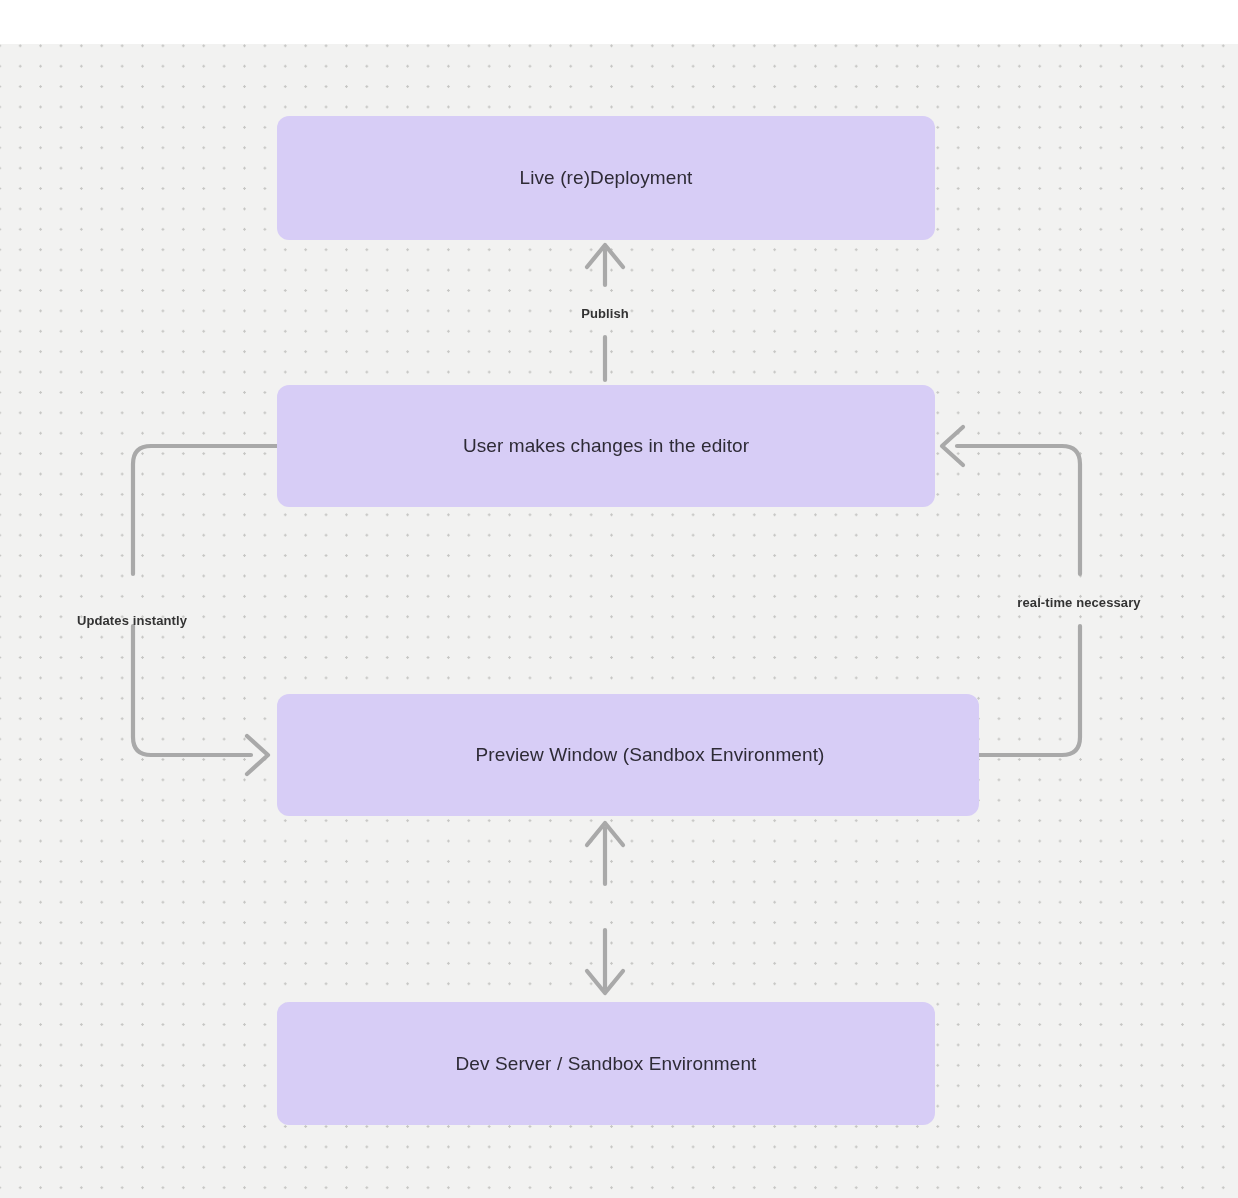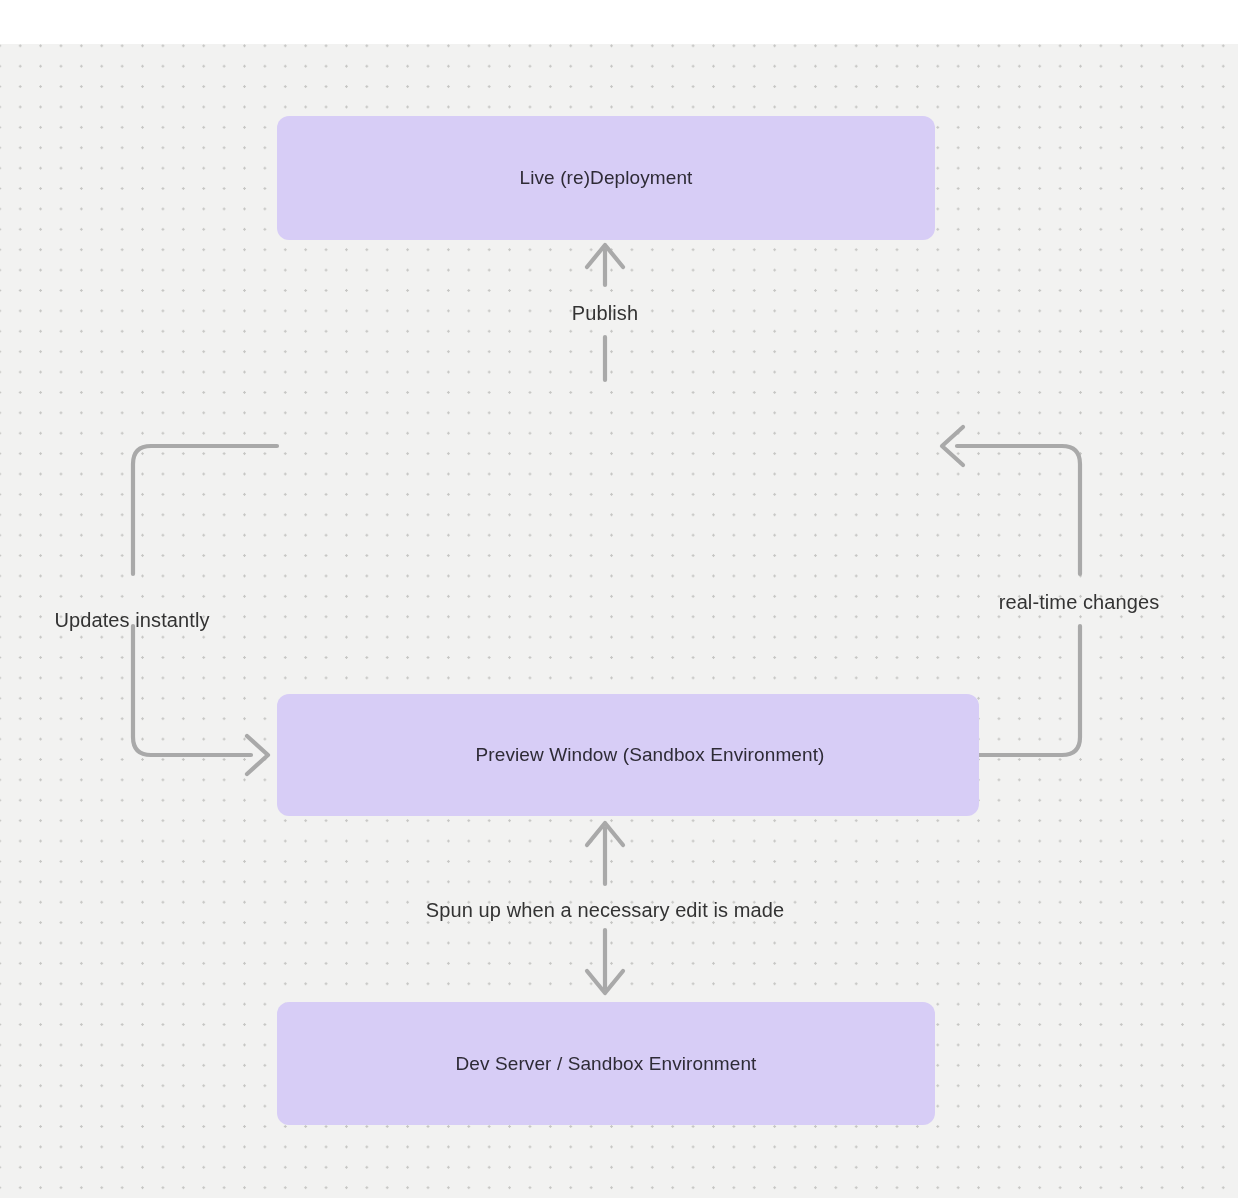--- a/index.html
+++ b/index.html
@@ -49,23 +49,24 @@
     fill: none;
     stroke: var(--arrow, #a9a9a9);
     stroke-width: 4.2;
     stroke-linecap: round;
     stroke-linejoin: round;
   }
   .edge-label {
     position: absolute;
     transform: translate(-50%, -50%);
     color: var(--label-text, #333333);
-    font-size: 20px;
+    font-size: 13px;
     white-space: nowrap;
     letter-spacing: 0.1px;
+    font-weight: bold;
   }
   #label-publish  { left: 605px;  top: 269px; }
   #label-updates  { left: 132px;  top: 576px; }
   #label-realtime { left: 1079px; top: 558px; }
   #label-spunup   { left: 605px;  top: 866px; }
 </style>
 </head>
 <body>
 
 <div class="canvas">
@@ -95,27 +96,29 @@
       <path d="M 605 784 L 605 840"></path>
       <path d="M 605 886 L 605 944"></path>
       <path d="M 587 927 L 605 949 L 623 927"></path>
     </g>
   </svg>
 
   <div class="node" id="node-live">
     <span>Live (re)Deployment</span>
   </div>
 
+  <div class="node" id="node-user">
+    <span>User makes changes in the editor</span>
+  </div>
 
   <div class="node" id="node-preview">
     <span>Preview Window (Sandbox Environment)</span>
   </div>
 
   <div class="node" id="node-dev">
     <span>Dev Server / Sandbox Environment</span>
   </div>
 
   <div class="edge-label" id="label-publish">Publish</div>
   <div class="edge-label" id="label-updates">Updates instantly</div>
-  <div class="edge-label" id="label-realtime">real-time changes</div>
-  <div class="edge-label" id="label-spunup">Spun up when a necessary edit is made</div>
+  <div class="edge-label" id="label-realtime">real-time necessary</div>
 
 </div>
 
 </body></html>

